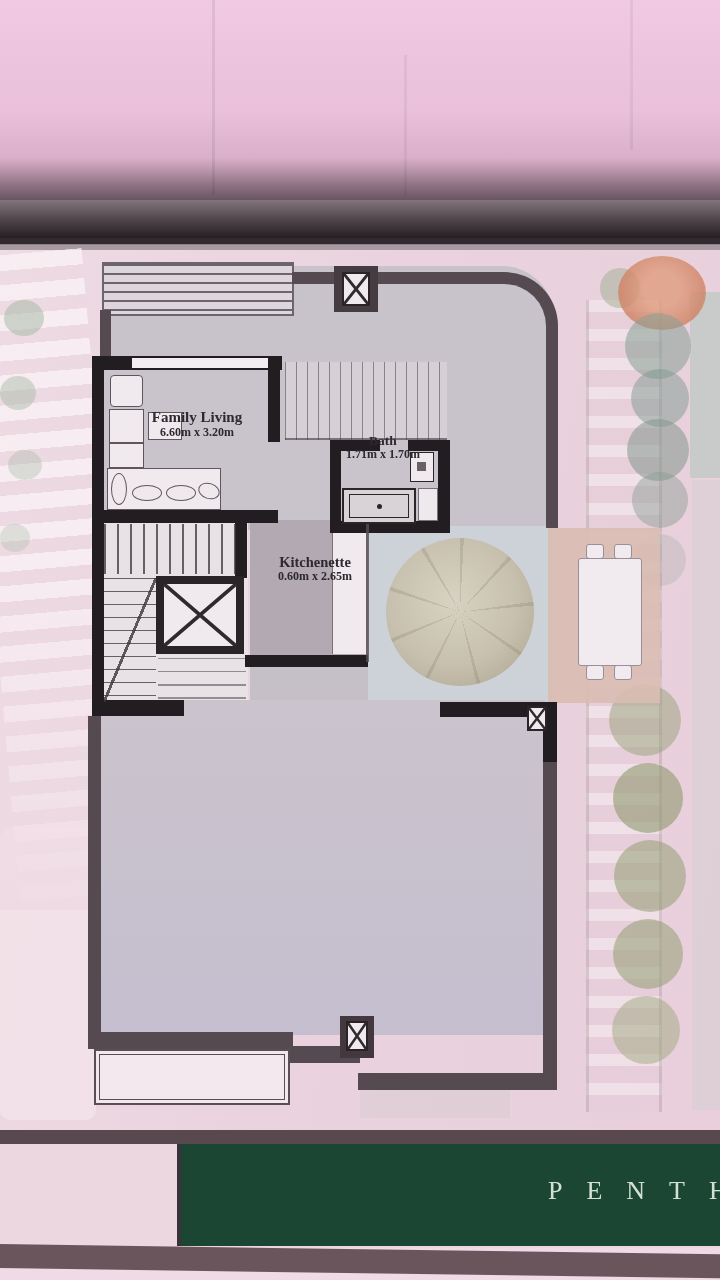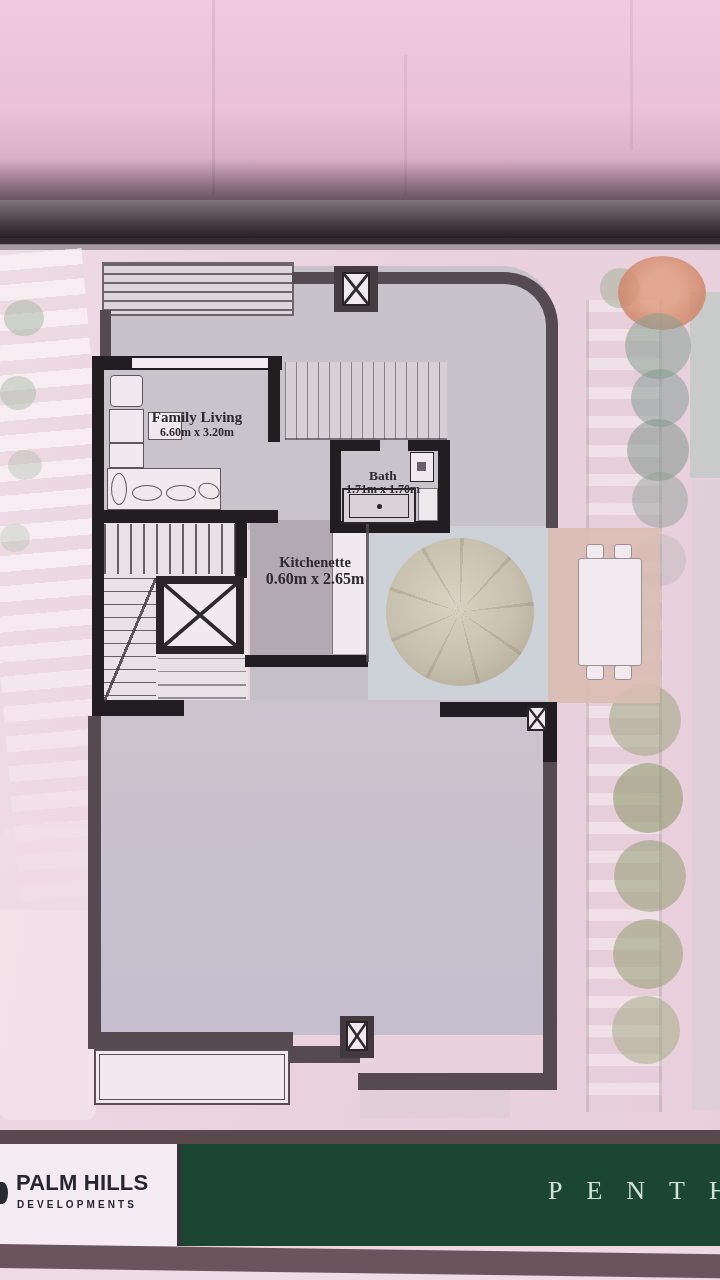--- a/index.html
+++ b/index.html
@@ -170,35 +170,30 @@
   </div>
 
   <div class="abs" style="left:94px;top:1049px;width:196px;height:56px;background:#f2e8ee;border:2px solid #594e55;">
     <div class="abs" style="left:3px;top:3px;width:186px;height:46px;border:1px solid #594e55;"></div>
   </div>
 
   <div class="abs plabel" style="left:128px;top:409px;width:138px;">
     <div class="rm-name" style="font-size:15px;">Family Living</div>
     <div class="rm-dims" style="font-size:12px;">6.60m x 3.20m</div>
   </div>
-  <div class="abs plabel" style="left:316px;top:468px;width:134px;">
+  <div class="abs plabel" style="left:316px;top:433px;width:134px;">
     <div class="rm-name" style="font-size:13.5px;">Bath</div>
     <div class="rm-dims" style="font-size:12px;">1.71m x 1.70m</div>
   </div>
   <div class="abs plabel" style="left:245px;top:554px;width:140px;">
     <div class="rm-name" style="font-size:14.5px;">Kitchenette</div>
-    <div class="rm-dims" style="font-size:16px;">0.60m x 2.65m</div>
+    <div class="rm-dims" style="font-size:12px;">0.60m x 2.65m</div>
   </div>
 
   <div class="abs" style="left:0;top:1130px;width:720px;height:14px;background:#5a484f;"></div>
-  <div class="abs" style="left:0;top:1144px;width:177px;height:102px;background:#f5ebf3;">
-    <div class="abs" style="left:-3px;top:38px;width:11px;height:22px;background:#2a2a33;border-radius:0 70% 70% 0;"></div>
-    <div class="abs sans" style="left:16px;top:26px;width:160px;font-size:22px;font-weight:bold;color:#26262f;letter-spacing:0.2px;">PALM HILLS</div>
-    <div class="abs sans" style="left:17px;top:55px;width:160px;font-size:10px;font-weight:bold;color:#26262f;letter-spacing:3.1px;">DEVELOPMENTS</div>
-  </div>
   <div class="abs" style="left:177px;top:1144px;width:4px;height:102px;background:#39323b;"></div>
   <div class="abs" style="left:181px;top:1144px;width:539px;height:102px;background:#1c4634;">
     <div class="abs" style="left:367px;top:32px;width:200px;font-size:26px;color:#d3e1d5;letter-spacing:24px;white-space:nowrap;">PENTH</div>
   </div>
   <div class="abs" style="left:0;top:1248px;width:720px;height:32px;background:#eedbe6;"></div>
   <div class="abs" style="left:-6px;top:1244px;width:736px;height:24px;background:#6b555d;transform:rotate(0.8deg);transform-origin:left top;"></div>
 
 </div>
 
 </body></html>

